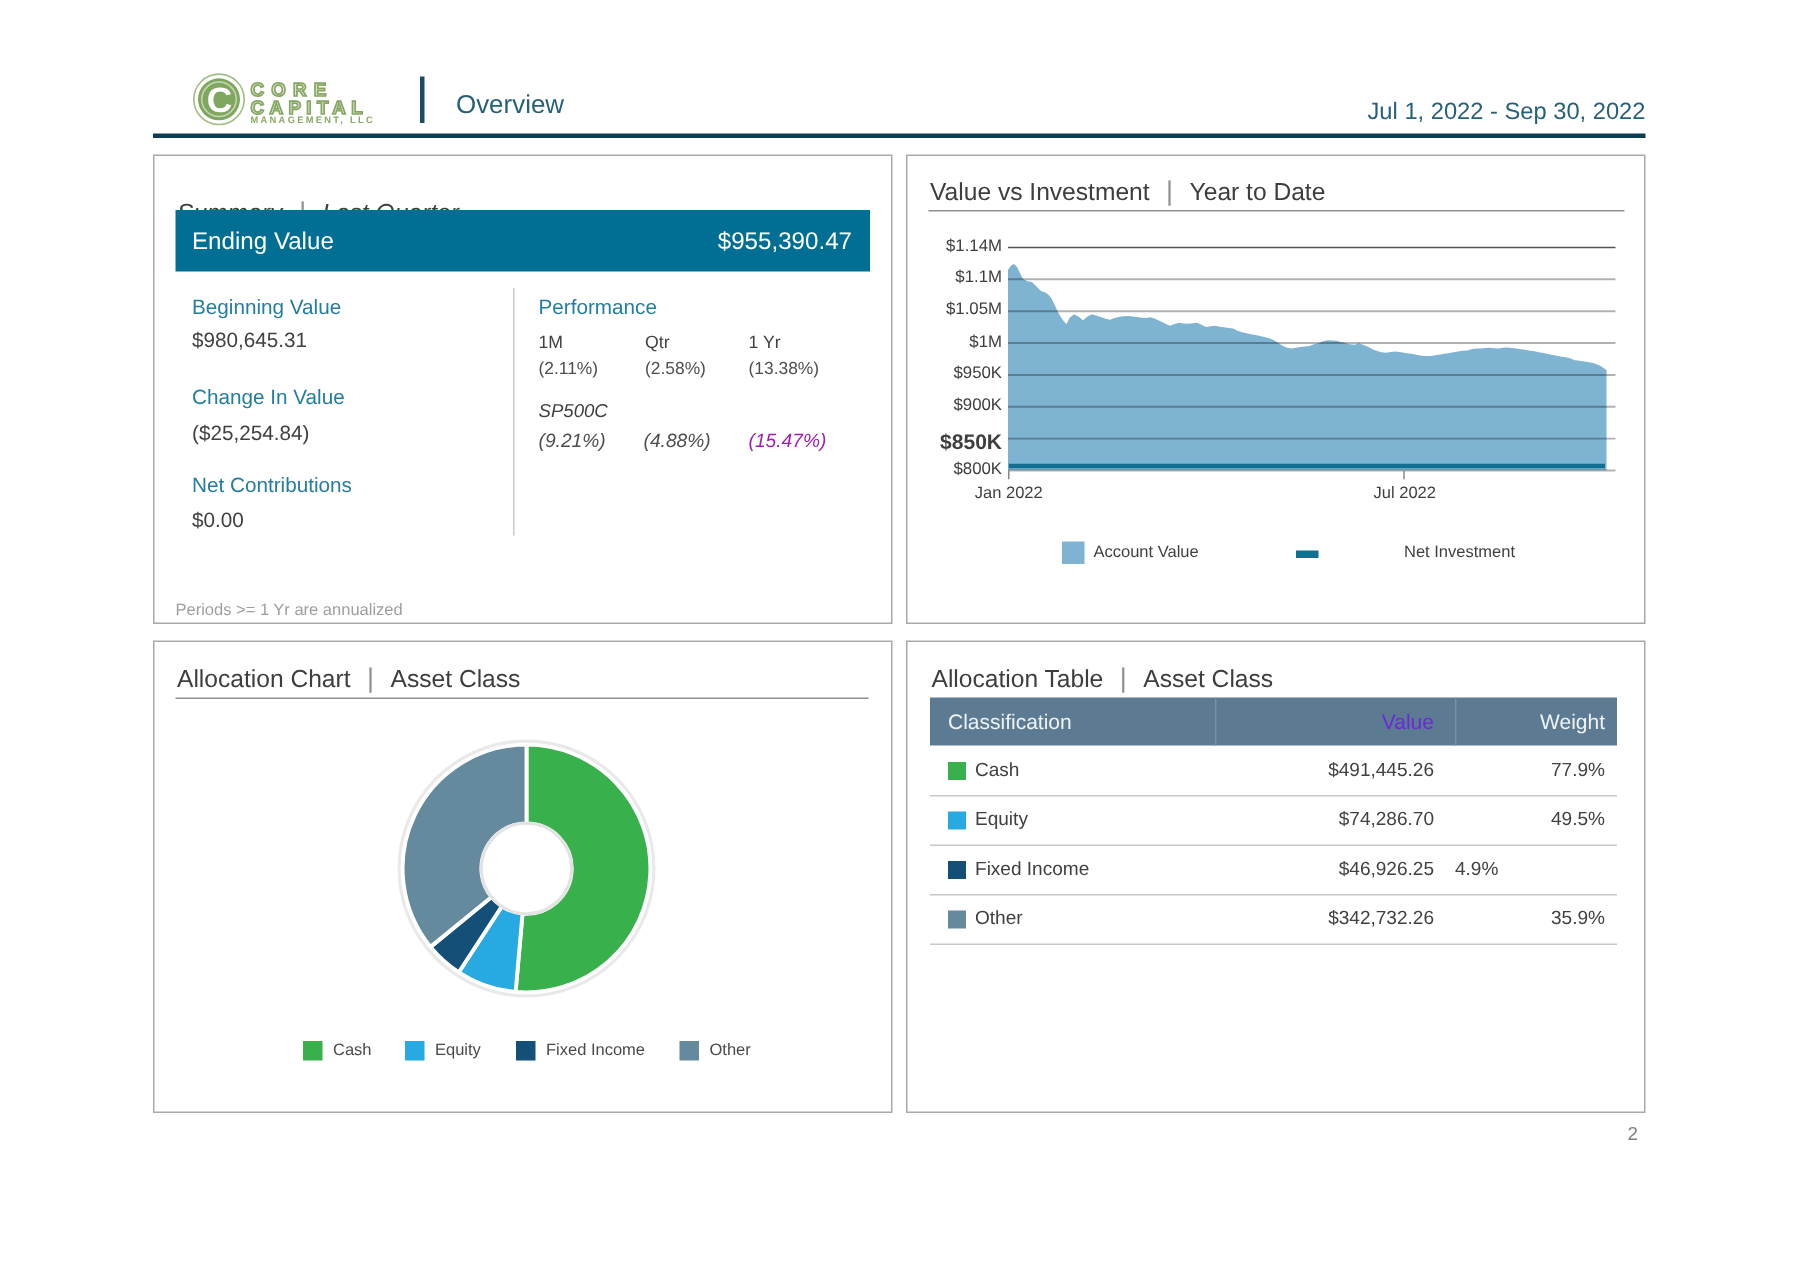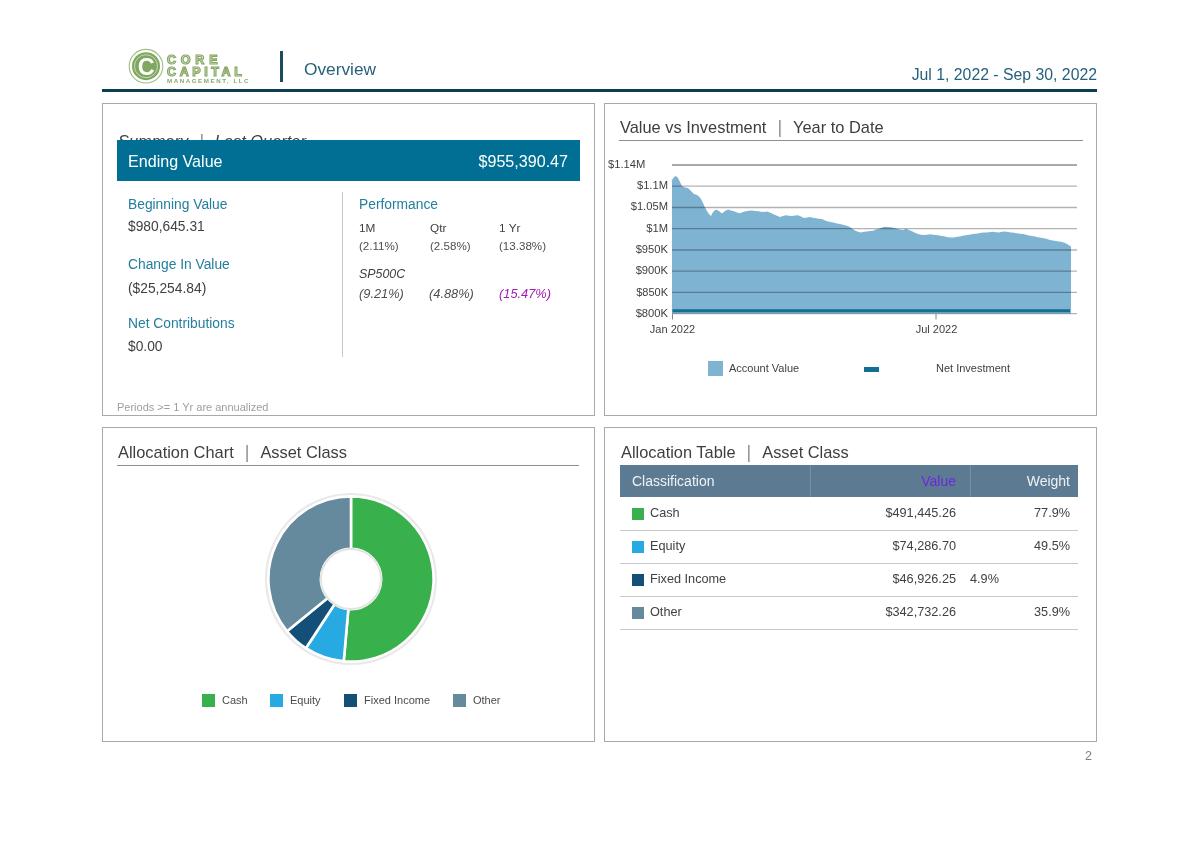--- a/index.html
+++ b/index.html
@@ -73,27 +73,27 @@
   <line x1="68" y1="147" x2="473" y2="147" stroke="rgba(0,0,0,0.3)" stroke-width="1.3"></line>
   <line x1="68" y1="168.2" x2="473" y2="168.2" stroke="rgba(0,0,0,0.3)" stroke-width="1.3"></line>
   <line x1="68" y1="189.4" x2="473" y2="189.4" stroke="rgba(0,0,0,0.3)" stroke-width="1.3"></line>
   <line x1="68" y1="210.6" x2="473" y2="210.6" stroke="rgba(0,0,0,0.3)" stroke-width="1.3"></line>
   <line x1="68.5" y1="207.7" x2="466" y2="207.7" stroke="#116f92" stroke-width="3"></line>
 
   <line x1="68.5" y1="210.6" x2="68.5" y2="216.5" stroke="#888" stroke-width="1"></line>
   <line x1="332" y1="210.6" x2="332" y2="216.5" stroke="#888" stroke-width="1"></line>
 </svg>
 
-<div class="abs" style="left:608px;top:158px;width:60px;font-size:11.2px;color:#3e3e3e;text-align:left;">$1.14M</div>
+<div class="abs" style="left:608px;top:158px;width:60px;font-size:11.2px;color:#3e3e3e;text-align:right;">$1.14M</div>
 <div class="abs" style="left:608px;top:179px;width:60px;font-size:11.2px;color:#3e3e3e;text-align:right;">$1.1M</div>
 <div class="abs" style="left:608px;top:200px;width:60px;font-size:11.2px;color:#3e3e3e;text-align:right;">$1.05M</div>
 <div class="abs" style="left:608px;top:222px;width:60px;font-size:11.2px;color:#3e3e3e;text-align:right;">$1M</div>
 <div class="abs" style="left:608px;top:243px;width:60px;font-size:11.2px;color:#3e3e3e;text-align:right;">$950K</div>
 <div class="abs" style="left:608px;top:264px;width:60px;font-size:11.2px;color:#3e3e3e;text-align:right;">$900K</div>
-<div class="abs" style="left:608px;top:286px;width:60px;font-size:11px;color:#3e3e3e;text-align:right;">$850K</div>
+<div class="abs" style="left:608px;top:286px;width:60px;font-size:14px;color:#3e3e3e;text-align:right;font-weight:bold;">$850K</div>
 <div class="abs" style="left:608px;top:307px;width:60px;font-size:11.2px;color:#3e3e3e;text-align:right;">$800K</div>
 <div class="abs" style="left:632px;top:323px;width:81px;font-size:11px;color:#3e3e3e;text-align:center;">Jan 2022</div>
 <div class="abs" style="left:896px;top:323px;width:81px;font-size:11px;color:#3e3e3e;text-align:center;">Jul 2022</div>
 
 <div class="abs" style="left:708px;top:361px;width:15px;height:15px;background:#7fb3d2;"></div>
 <div class="abs" style="left:729px;top:362px;font-size:11px;color:#3f3f3f;">Account Value</div>
 <div class="abs" style="left:864px;top:367px;width:15px;height:4.5px;background:#116f92;"></div>
 <div class="abs" style="left:936px;top:362px;font-size:11px;color:#3f3f3f;">Net Investment</div>
 
 <div class="panel" style="left:102px;top:427px;width:493px;height:315px;"></div>

